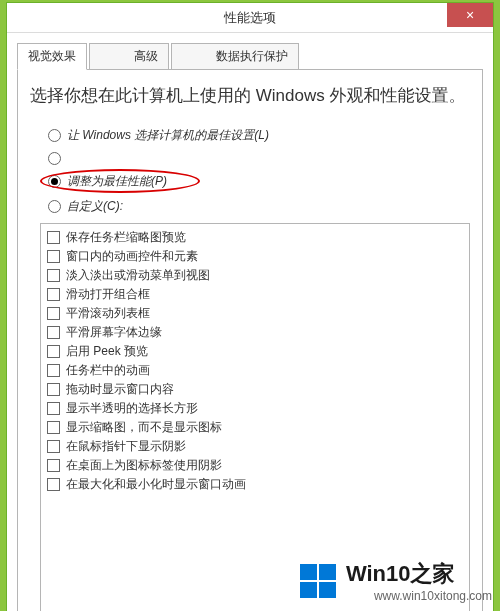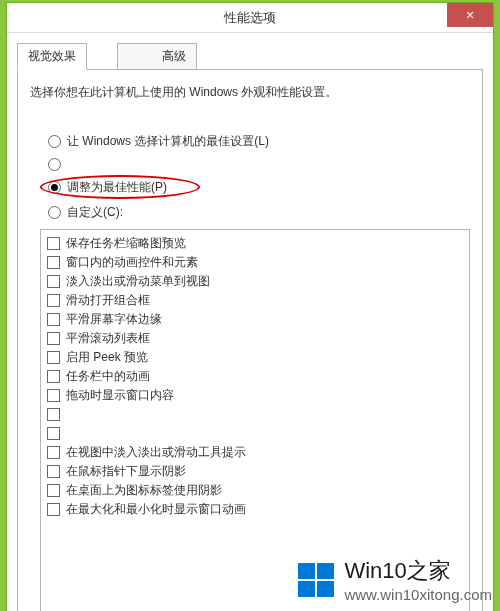--- a/index.html
+++ b/index.html
@@ -50,21 +50,20 @@
   }
   .tab-area {
     padding: 10px 10px 0 10px;
     background: #fff;
   }
   .tabs {
     display: flex;
     position: relative;
     z-index: 2;
     margin-bottom: -1px;
-    gap: 28px;
   }
   .tab {
     padding: 4px 10px;
     border: 1px solid #b5b5b5;
     background: #fff;
     font-size: 12px;
     color: #333;
     cursor: pointer;
     margin-right: 2px;
   }
@@ -78,25 +77,26 @@
     padding-left: 44px;
   }
   .tab-panel {
     border: 1px solid #b5b5b5;
     padding: 14px 12px 12px 12px;
     min-height: 540px;
     background: #fff;
   }
   .desc {
     color: #333;
-    margin-bottom: 32px;
-    font-size: 12px;
+    margin-bottom: 20px;
+    font-size: 17px;
   }
   .radio-group {
     margin-left: 18px;
+    font-style: italic;
   }
   .radio-row {
     display: flex;
     align-items: center;
     margin-bottom: 8px;
     font-size: 12px;
     color: #333;
     position: relative;
   }
   .radio {
@@ -163,43 +163,45 @@
   .wm-logo {
     width: 40px;
     height: 40px;
   }
   .wm-text {
     display: flex;
     flex-direction: column;
   }
   .wm-title {
     font-size: 22px;
-    font-weight: normal;
+    font-weight: bold;
     color: #1a1a1a;
   }
   .wm-url {
-    font-size: 15px;
+    font-size: 12px;
     color: #666;
+    margin-left: 28px;
   }
 </style>
 </head>
 <body>
 
 <div class="dialog">
   <div class="titlebar">
     <span class="titlebar-text">性能选项</span>
     <div class="close-btn">
       <span>×</span>
     </div>
   </div>
 
   <div class="tab-area">
     <div class="tabs">
       <div class="tab active">视觉效果</div>
       <div class="tab">高级</div>
+      <div class="tab">数据执行保护</div>
     </div>
 
     <div class="tab-panel">
       <div class="desc">选择你想在此计算机上使用的 Windows 外观和性能设置。</div>
 
       <div class="radio-group">
         <div class="radio-row">
           <span class="radio"></span>
           <span>让 Windows 选择计算机的最佳设置(L)</span>
         </div>
@@ -229,47 +231,45 @@
         <div class="check-row">
             <span class="checkbox"></span>
             <span>淡入淡出或滑动菜单到视图</span>
           </div>
         <div class="check-row">
             <span class="checkbox"></span>
             <span>滑动打开组合框</span>
           </div>
         <div class="check-row">
             <span class="checkbox"></span>
+            <span>平滑滚动列表框</span>
+          </div>
+        <div class="check-row">
+            <span class="checkbox"></span>
             <span>平滑屏幕字体边缘</span>
           </div>
         <div class="check-row">
             <span class="checkbox"></span>
-            <span>平滑滚动列表框</span>
-          </div>
-        <div class="check-row">
-            <span class="checkbox"></span>
             <span>启用 Peek 预览</span>
           </div>
         <div class="check-row">
             <span class="checkbox"></span>
             <span>任务栏中的动画</span>
           </div>
         <div class="check-row">
             <span class="checkbox"></span>
             <span>拖动时显示窗口内容</span>
           </div>
         <div class="check-row">
             <span class="checkbox"></span>
-          </div>
-        <div class="check-row">
-            <span class="checkbox"></span>
-          </div>
-        <div class="check-row">
-            <span class="checkbox"></span>
-            <span>在视图中淡入淡出或滑动工具提示</span>
+            <span>显示半透明的选择长方形</span>
+          </div>
+        <div class="check-row">
+            <span class="checkbox"></span>
+            <span>显示缩略图，而不是显示图标</span>
           </div>
         <div class="check-row">
             <span class="checkbox"></span>
             <span>在鼠标指针下显示阴影</span>
           </div>
         <div class="check-row">
             <span class="checkbox"></span>
             <span>在桌面上为图标标签使用阴影</span>
           </div>
         <div class="check-row">

